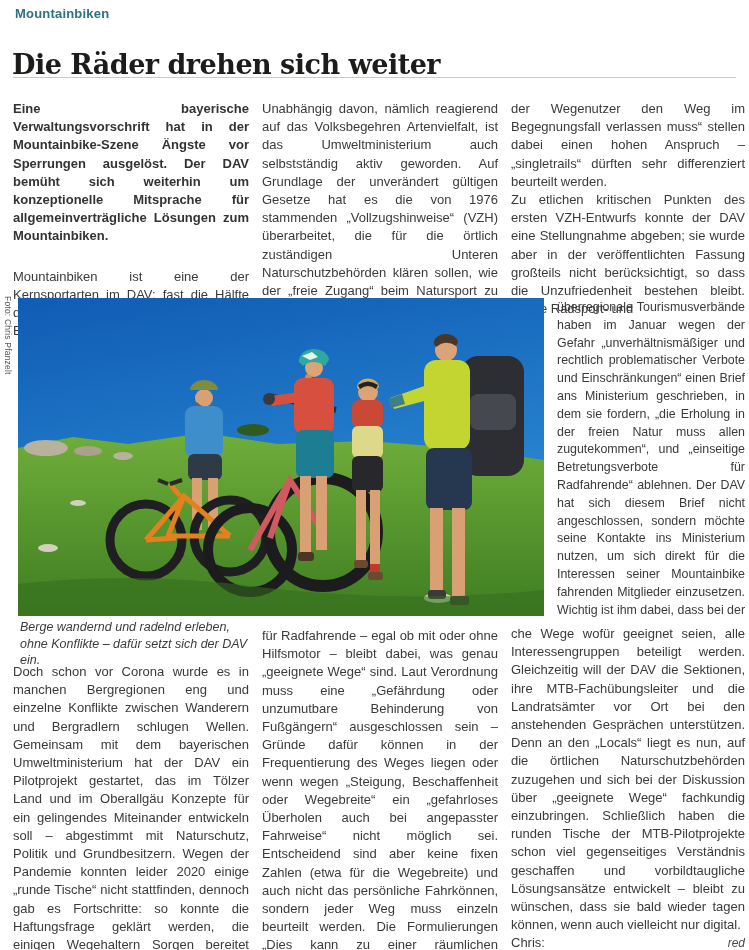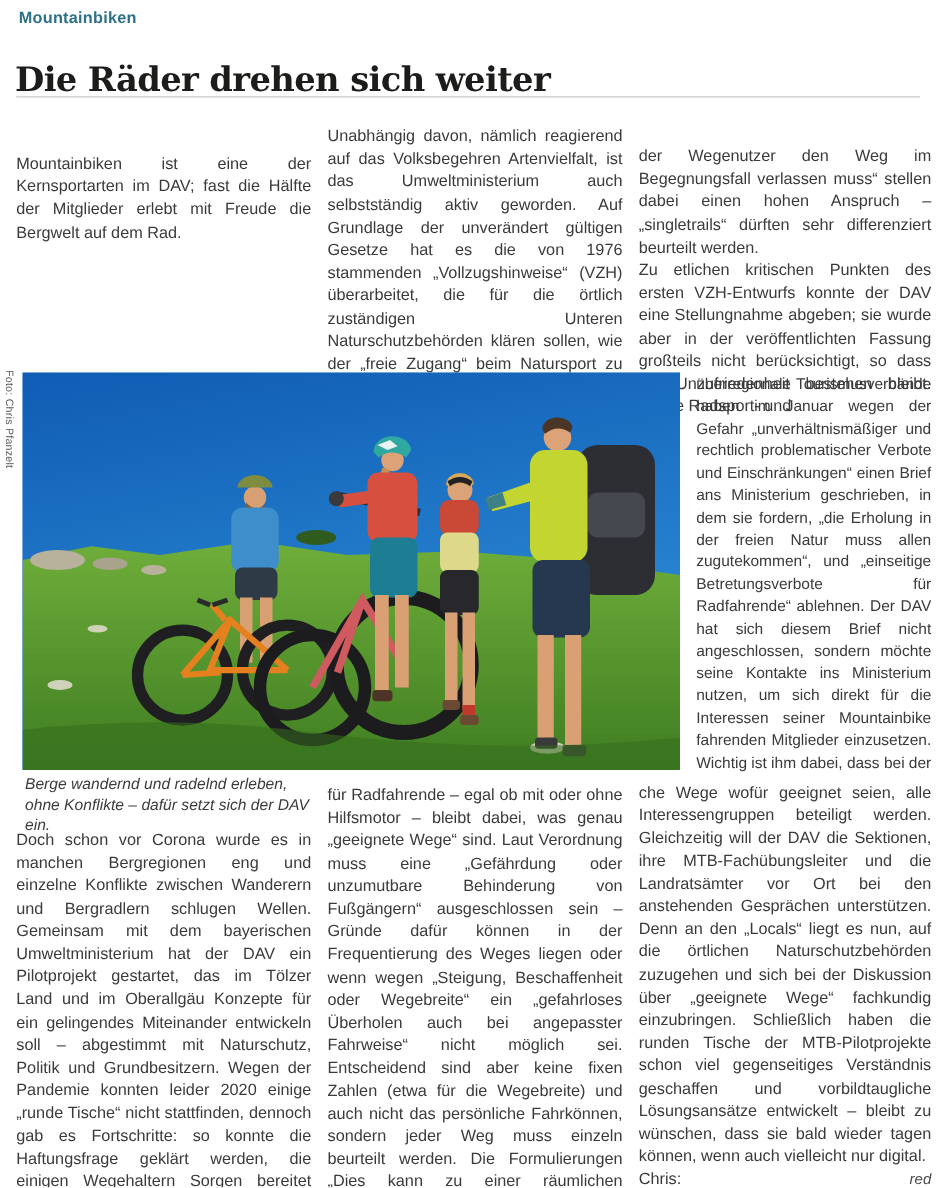--- a/index.html
+++ b/index.html
@@ -15,21 +15,21 @@
     position:absolute;left:12px;top:27px;font-family:"DejaVu Serif","Liberation Serif",serif;
     font-weight:700;font-size:27px;line-height:40px;color:#1c1c1a;letter-spacing:-.5px;white-space:nowrap;
   }
   .rule{position:absolute;left:13px;top:77px;width:723px;height:1px;background:#c9c9c9;}
   .col{position:absolute;font-size:13px;line-height:18.2px;text-align:justify;hyphens:auto;-webkit-hyphens:auto;}
   .col p{margin:0;}
   .lead{font-weight:bold;color:#333335;}
   .gap-top{margin-top:22px !important;}
   #col1a{left:13px;top:100px;width:236px;}
   #col2a{left:262px;top:100px;width:236px;}
-  #col3a{left:511px;top:116px;width:234px;}
+  #col3a{left:511px;top:100px;width:234px;}
   #col3b{left:557px;top:299px;width:188px;font-size:12.4px;line-height:17.8px;height:322px;overflow:hidden;}
   #col1b{left:13px;top:663px;width:236px;}
   #col2b{left:262px;top:627px;width:236px;}
   #col3c{left:511px;top:625px;width:234px;}
   .photo{
     position:absolute;left:18px;top:298px;width:526px;height:318px;overflow:hidden;background:#1565c0;
   }
   .photo svg{display:block;}
   .credit{
     position:absolute;left:0px;top:296px;height:130px;width:13px;
@@ -46,20 +46,21 @@
 </head>
 <body>
 
 <div id="page">
 
   <div class="kicker">Mountainbiken</div>
   <h1 class="title">Die Räder drehen sich weiter</h1>
   <div class="rule"></div>
 
   <div class="col" id="col1a">
+    <p class="lead">Eine bayerische Verwaltungsvorschrift hat in der Mountainbike-Szene Ängste vor Sperrungen ausgelöst. Der DAV bemüht sich weiterhin um konzeptionelle Mitsprache für allgemeinverträgliche Lösungen zum Mountainbiken.</p>
     <p class="gap-top">Mountainbiken ist eine der Kernsportarten im DAV; fast die Hälfte der Mitglieder erlebt mit Freude die Bergwelt auf dem Rad.</p>
   </div>
 
   <div class="col" id="col2a">
     <p>Unabhängig davon, nämlich reagierend auf das Volksbegehren Artenvielfalt, ist das Umweltministerium auch selbstständig aktiv geworden. Auf Grundlage der unverändert gültigen Gesetze hat es die von 1976 stammenden „Vollzugshinweise“ (VZH) überarbeitet, die für die örtlich zuständigen Unteren Naturschutzbehörden klären sollen, wie der „freie Zugang“ beim Natursport zu interpretieren ist. Gretchenfrage</p>
   </div>
 
   <div class="col" id="col3a">
     <p>der Wegenutzer den Weg im Begegnungsfall verlassen muss“ stellen dabei einen hohen Anspruch – „singletrails“ dürften sehr differenziert beurteilt werden.</p>
     <p>Zu etlichen kritischen Punkten des ersten VZH-Entwurfs konnte der DAV eine Stellungnahme abgeben; sie wurde aber in der veröffentlichten Fassung großteils nicht berücksichtigt, so dass die Unzufriedenheit bestehen bleibt. Einige Radsport- und</p>

